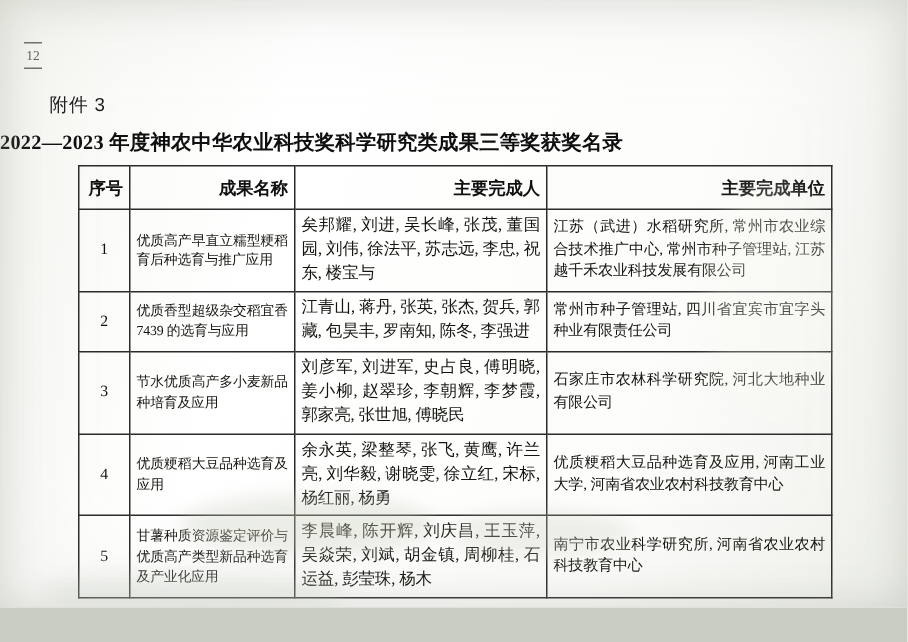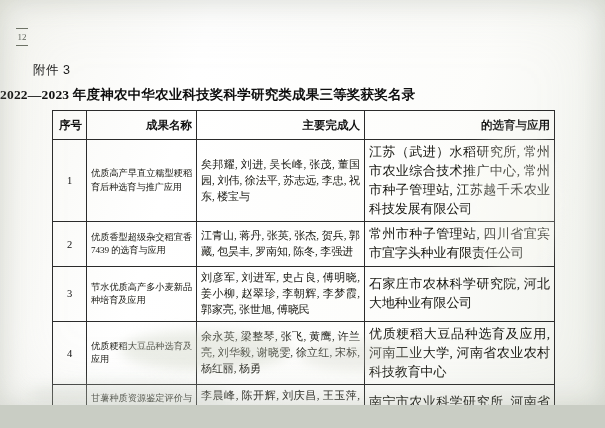--- a/index.html
+++ b/index.html
@@ -114,21 +114,21 @@
     letter-spacing: -0.1px;
   }
   td.col-people {
     font-size: 11px;
     line-height: 1.45;
     color: #15150f;
     text-align: justify;
     letter-spacing: -0.1px;
   }
   td.col-org {
-    font-size: 13px;
+    font-size: 10px;
     line-height: 1.45;
     color: #15150f;
     text-align: justify;
     letter-spacing: -0.1px;
   }
   
   col.c0 { width: 34px; }
   col.c1 { width: 110px; }
   col.c2 { width: 168px; }
   col.c3 { width: 190px; }
@@ -170,21 +170,21 @@
       <col class="c0">
       <col class="c1">
       <col class="c2">
       <col class="c3">
     </colgroup>
     <thead>
       <tr>
         <th>序号</th>
         <th>成果名称</th>
         <th>主要完成人</th>
-        <th>的选育与应用</th>
+        <th>主要完成单位</th>
       </tr>
     </thead>
     <tbody>
       <tr class="row-h1">
         <td class="col-no">1</td>
         <td class="col-name">优质高产早直立糯型粳稻育后种选育与推广应用</td>
         <td class="col-people">矣邦耀, 刘进, 吴长峰, 张茂, 董国园, 刘伟, 徐法平, 苏志远, 李忠, 祝东, 楼宝与</td>
         <td class="col-org">江苏（武进）水稻研究所, 常州市农业综合技术推广中心, 常州市种子管理站, 江苏越千禾农业科技发展有限公司</td>
       </tr>
       <tr class="row-h2">

